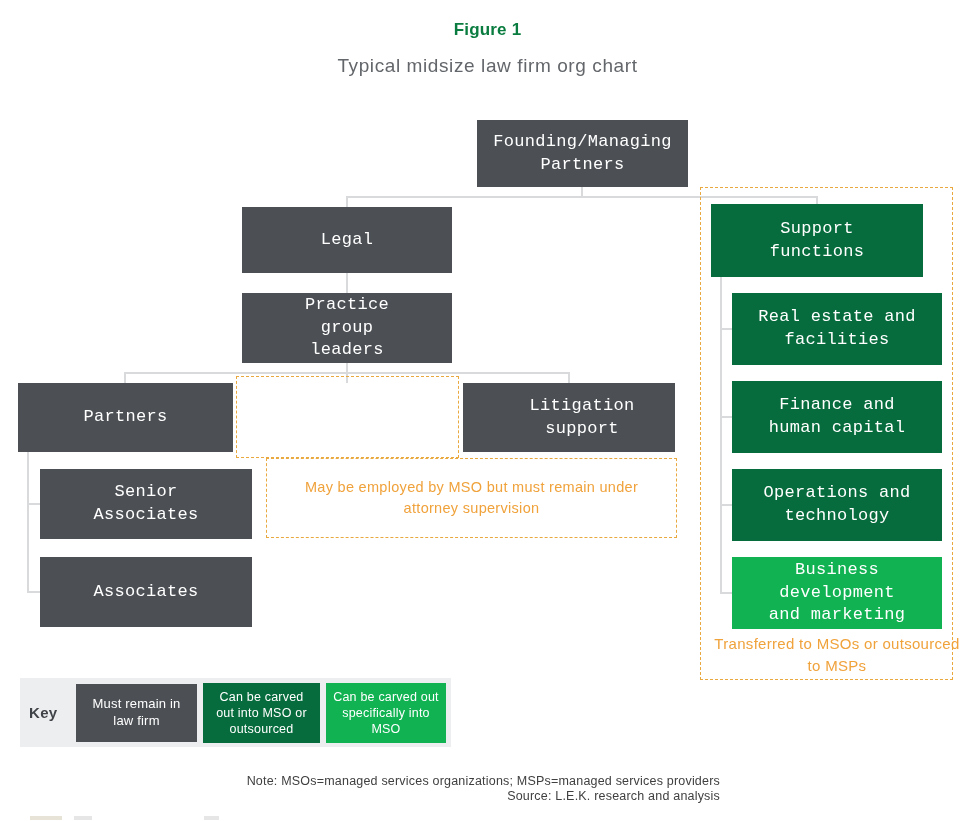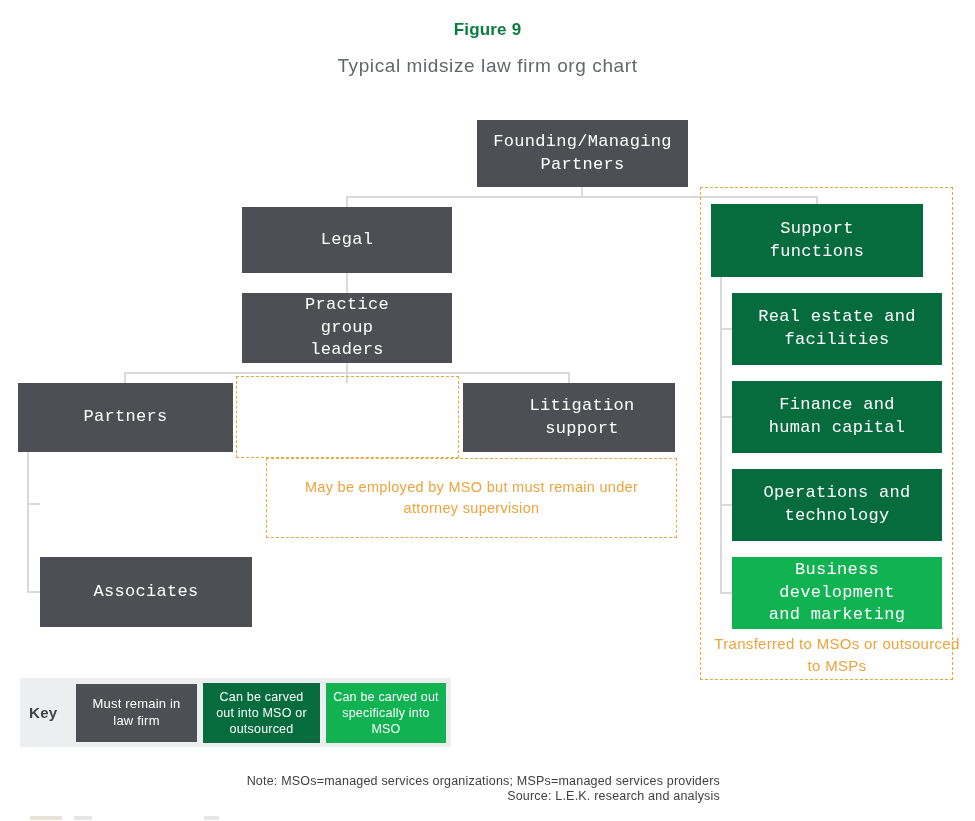--- a/index.html
+++ b/index.html
@@ -39,21 +39,21 @@
     color:#ffffff;line-height:1.3;letter-spacing:.2px;padding:2px 6px;box-sizing:border-box;
   }
   .footnote{font-size:12.5px;color:#404040;letter-spacing:.2px;text-align:right;}
   .sliver{background:#E7E3D6;}
 </style>
 </head>
 <body>
 
 <div id="canvas">
 
-  <div class="abs fig-label">Figure 9</div>
+  <div class="abs fig-label">Figure 1</div>
   <div class="abs fig-title">Typical midsize law firm org chart</div>
 
   <div class="abs conn" style="left:581px;top:187px;width:2px;height:11px;"></div>
   <div class="abs conn" style="left:347px;top:196px;width:471px;height:2px;"></div>
   <div class="abs conn" style="left:346px;top:196px;width:2px;height:12px;"></div>
   <div class="abs conn" style="left:816px;top:196px;width:2px;height:9px;"></div>
   <div class="abs conn" style="left:346px;top:273px;width:2px;height:20px;"></div>
   <div class="abs conn" style="left:346px;top:363px;width:2px;height:20px;"></div>
   <div class="abs conn" style="left:124px;top:372px;width:446px;height:2px;"></div>
   <div class="abs conn" style="left:124px;top:372px;width:2px;height:11px;"></div>
@@ -73,20 +73,21 @@
   <div class="abs dashed" style="left:266px;top:458px;width:411px;height:80px;display:flex;align-items:center;justify-content:center;">
     <div class="orange-text" style="font-size:14.5px;width:380px;">May be employed by MSO but must remain under attorney supervision</div>
   </div>
   <div class="abs dashed" style="left:700px;top:187px;width:253px;height:493px;"></div>
 
   <div class="abs node dark-gray" style="left:477px;top:120px;width:211px;height:67px;">Founding/Managing Partners</div>
   <div class="abs node dark-gray" style="left:242px;top:207px;width:210px;height:66px;">Legal</div>
   <div class="abs node dark-gray" style="left:242px;top:293px;width:210px;height:70px;padding:4px 55px;">Practice group leaders</div>
   <div class="abs node dark-gray" style="left:18px;top:383px;width:215px;height:69px;">Partners</div>
   <div class="abs node dark-gray" style="left:463px;top:383px;width:212px;height:69px;padding-left:44px;">Litigation support</div>
+  <div class="abs node dark-gray" style="left:40px;top:469px;width:212px;height:70px;">Senior Associates</div>
   <div class="abs node dark-gray" style="left:40px;top:557px;width:212px;height:70px;">Associates</div>
   <div class="abs node dark-green" style="left:711px;top:204px;width:212px;height:73px;">Support functions</div>
   <div class="abs node dark-green" style="left:732px;top:293px;width:210px;height:72px;padding:4px 16px;">Real estate and facilities</div>
   <div class="abs node dark-green" style="left:732px;top:381px;width:210px;height:72px;padding:4px 24px;">Finance and human capital</div>
   <div class="abs node dark-green" style="left:732px;top:469px;width:210px;height:72px;padding:4px 30px;">Operations and technology</div>
   <div class="abs node bright-green" style="left:732px;top:557px;width:210px;height:72px;padding:4px 34px;">Business development and marketing</div>
 
   <div class="abs orange-text" style="left:712px;top:633px;width:250px;font-size:15px;">Transferred to MSOs or outsourced to MSPs</div>
 
   <div class="abs key-bg" style="left:20px;top:678px;width:431px;height:69px;"></div>

